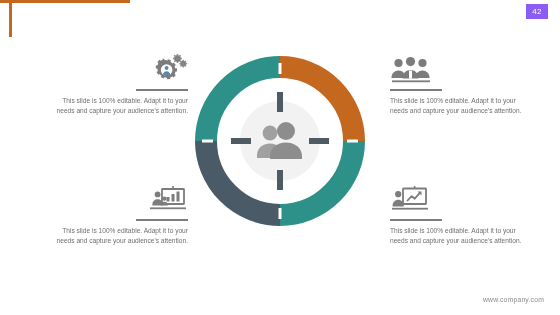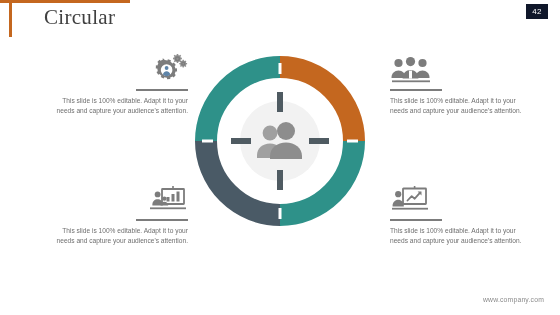--- a/index.html
+++ b/index.html
@@ -32,21 +32,21 @@
     left: 9px; top: 3px;
     width: 3px; height: 34px;
     background: #c4671f;
   }
 
   
   .page-badge {
     position: absolute;
     right: 12px; top: 4px;
     width: 22px; height: 15px;
-    background: #0f172a;
+    background: #8b5cf6;
     color: #ffffff;
     font-size: 8px;
     line-height: 15px;
     text-align: center;
     letter-spacing: .3px;
   }
 
   
   .title {
     position: absolute;
@@ -117,21 +117,20 @@
 </head>
 <body>
 
 <div class="slide">
 
   <div class="top-rule"></div>
   <div class="left-rule"></div>
 
   <div class="page-badge">42</div>
 
-  <div class="title">Circular</div>
 
   <div class="block left" id="block-tl">
     <div class="icon-wrap">
       <svg width="40" height="32" viewBox="0 0 40 32">
         <g fill="#7c7c7c">
           <path d="M29.5 2.2a2.6 2.6 0 1 0 0 5.2 2.6 2.6 0 0 0 0-5.2zm0 1.5a1.1 1.1 0 1 1 0 2.2 1.1 1.1 0 0 1 0-2.2z"></path>
           <path d="M28.8 0h1.4l.2 1.2.9.3.9-.8 1 1-.8 1 .3.9 1.2.2v1.4l-1.2.2-.3.9.8 1-1 1-.9-.8-.9.3-.2 1.2h-1.4l-.2-1.2-.9-.3-.9.8-1-1 .8-1-.3-.9L25 5.2V3.8l1.2-.2.3-.9-.8-1 1-1 .9.8.9-.3z" opacity=".85"></path>
           <path d="M35.2 7.6a2.1 2.1 0 1 0 0 4.2 2.1 2.1 0 0 0 0-4.2zm0 1.3a.8.8 0 1 1 0 1.6.8.8 0 0 1 0-1.6z"></path>
           <path d="M34.6 5.8h1.2l.2 1 .7.3.8-.6.9.9-.6.8.3.7 1 .2v1.2l-1 .2-.3.7.6.8-.9.9-.8-.6-.7.3-.2 1h-1.2l-.2-1-.7-.3-.8.6-.9-.9.6-.8-.3-.7-1-.2V9.1l1-.2.3-.7-.6-.8.9-.9.8.6.7-.3z" opacity=".85"></path>
           <path d="M16.8 6.1l2.6.5.5-1.4 3 1.1-.4 1.4 2.1 1.7 1.2-.9 2 2.5-1.2.9.8 2.5 1.5-.1.2 3.2-1.5.1-.9 2.5 1.1.9-2.1 2.4-1.1-1-2.4 1.1.1 1.5-3.2.3-.2-1.5-2.6-.6-.7 1.3-2.9-1.4.7-1.3-1.9-1.9-1.3.8-1.7-2.7 1.3-.8-.5-2.6-1.5-.1.1-3.2 1.5.1 1-2.4-1.1-1 2.2-2.3 1.1 1 2.3-1.2-.2-1.5zm1.7 4.1a5.8 5.8 0 1 0 .2 11.6 5.8 5.8 0 0 0-.2-11.6z"></path>

